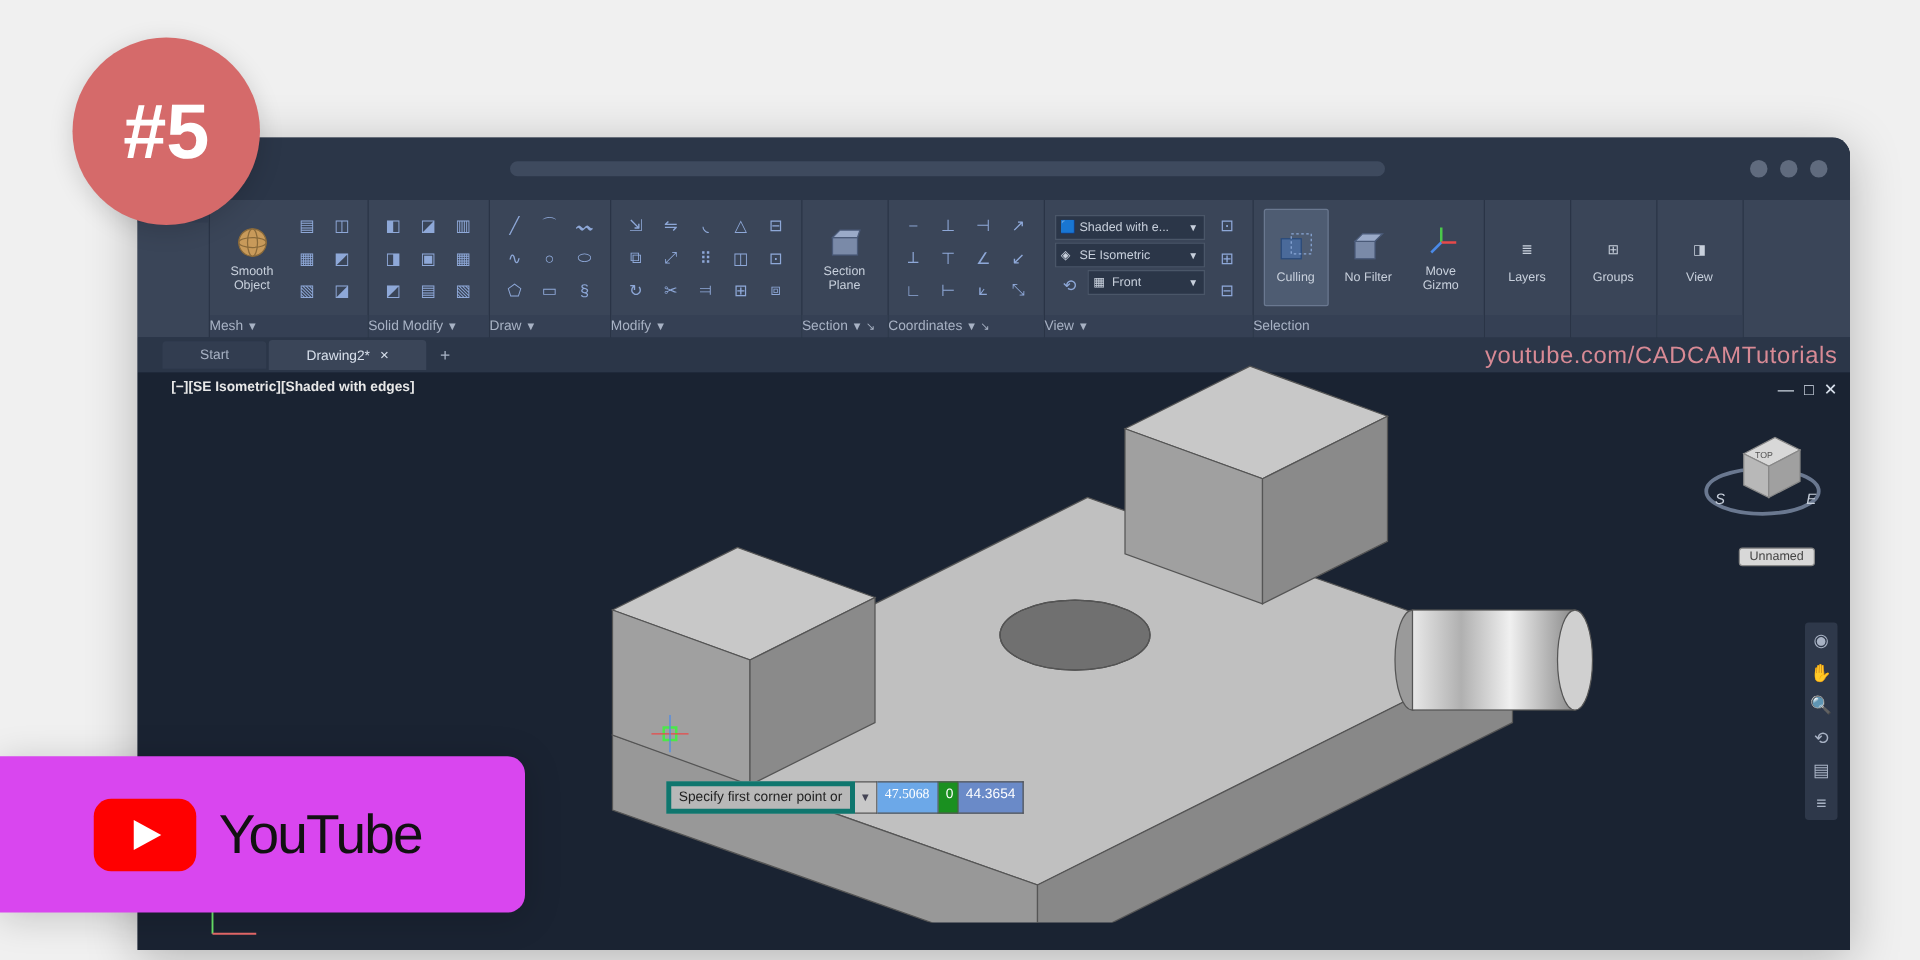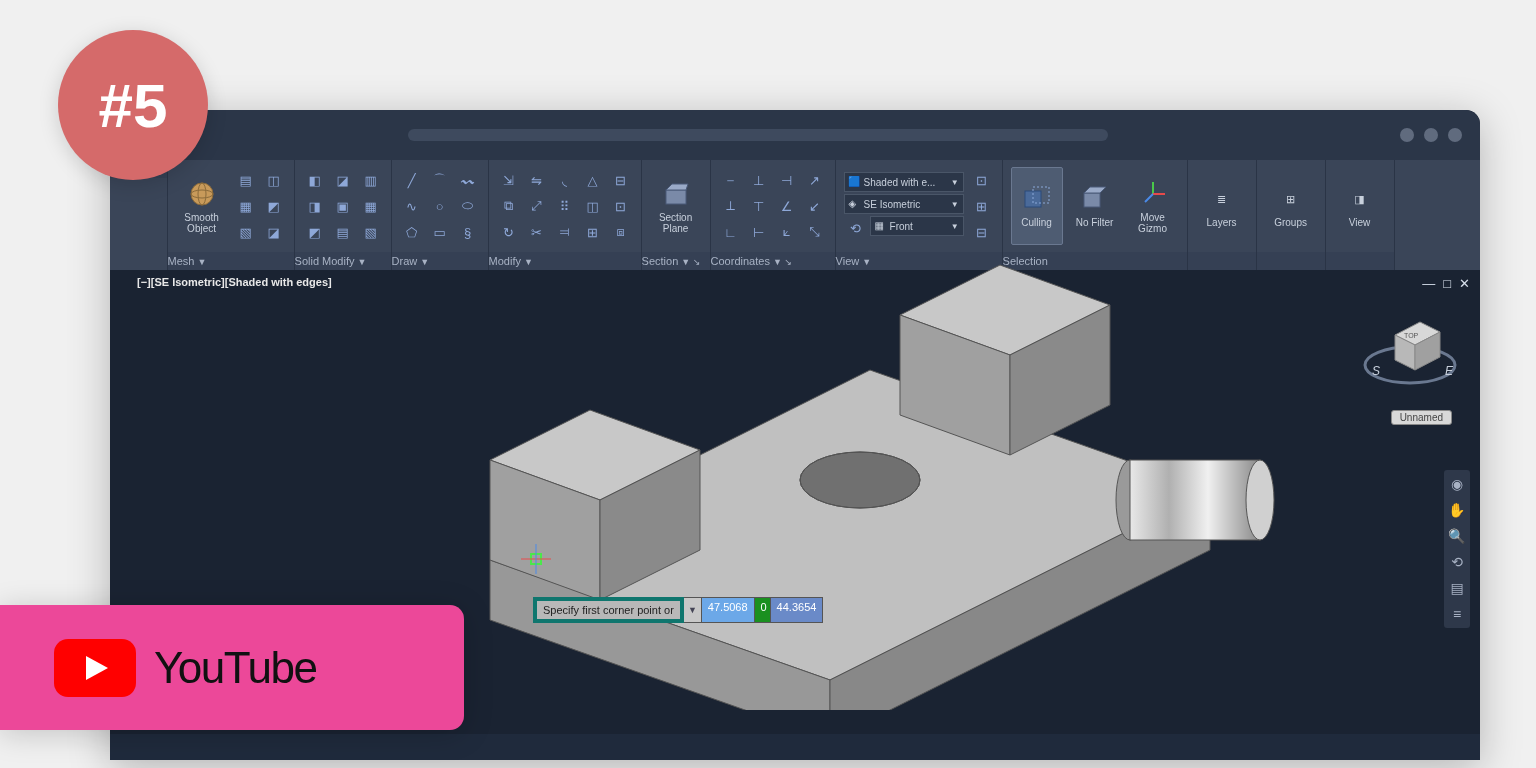--- a/index.html
+++ b/index.html
@@ -44,35 +44,35 @@
 .vp-controls { position: absolute; right: 10px; top: 6px; color: #d8e0ec; font-size: 13px; display: flex; gap: 8px; }
 .vp-controls span { cursor: pointer; }
 
 .model-svg { position: absolute; left: 260px; top: -30px; }
 .cursor-mark { position: absolute; left: 411px; top: 274px; }
 
 .dyn-input { position: absolute; left: 423px; top: 327px; display: flex; font-size: 11px; }
 .dyn-prompt { background: #b8b8b8; border: 4px solid #0f766e; padding: 3px 6px; color: #222; }
 .dyn-ico { width: 18px; background: #c8c8c8; border: 1px solid #555; border-left: none; display:flex;align-items:center;justify-content:center;font-size:9px;color:#445; }
 .dyn-val { border: 1px solid #555; border-left: none; padding: 3px 6px; }
-.dyn-val.v1 { background: #6ca8e8; color: #fff; }
+.dyn-val.v1 { background: #6ca8e8; color: #fff; font-family: Liberation Serif, serif; }
 .dyn-val.v2 { background: #1a9020; color: #fff; width: 16px; text-align: center; }
 .dyn-val.v3 { background: #6a8ac8; color: #fff; }
 
 .viewcube { position: absolute; right: 20px; top: 30px; width: 100px; height: 100px; }
 .unnamed-badge { position: absolute; right: 28px; top: 140px; background: #d8d8d8; border: 1px solid #888; border-radius: 3px; padding: 1px 8px; font-size: 10px; color: #444; }
 
 .navbar-right { position: absolute; right: 10px; top: 200px; width: 26px; background: rgba(60,70,90,0.6); border-radius: 3px; display: flex; flex-direction: column; align-items: center; padding: 6px 0; gap: 10px; }
 .navbar-right span { color: #a8b2c4; font-size: 14px; cursor: pointer; }
 
 .axis-gizmo { position: absolute; left: 50px; bottom: 5px; width: 50px; height: 50px; }
 
 .badge-circle { position: absolute; left: 58px; top: 30px; width: 150px; height: 150px; border-radius: 50%; background: #d56a6a; display: flex; align-items: center; justify-content: center; color: #fff; font-size: 62px; font-weight: 600; z-index: 10; box-shadow: 0 4px 20px rgba(0,0,0,0.15); }
 
-.yt-card { position: absolute; left: 0; bottom: 38px; width: 464px; height: 125px; background: #ec4899; border-radius: 0 14px 14px 0; box-shadow: 0 4px 30px rgba(0,0,0,0.18); z-index: 10; display: flex; align-items: center; padding-left: 54px; gap: 18px; }
+.yt-card { position: absolute; left: 0; bottom: 38px; width: 420px; height: 125px; background: #d946ef; border-radius: 0 14px 14px 0; box-shadow: 0 4px 30px rgba(0,0,0,0.18); z-index: 10; display: flex; align-items: center; padding-left: 75px; gap: 18px; }
 .yt-logo { width: 82px; height: 58px; background: #ff0000; border-radius: 14px; position: relative; }
 .yt-logo::after { content: ""; position: absolute; left: 32px; top: 17px; border-left: 22px solid #fff; border-top: 12px solid transparent; border-bottom: 12px solid transparent; }
 .yt-text { font-size: 44px; font-weight: 500; letter-spacing: -1.5px; color: #111; }
 </style>
 </head>
 <body>
 
 <div class="badge-circle">
   <span>#5</span>
 </div>
@@ -306,20 +306,26 @@
           <div class="bigbtn">
             <div class="ico">◨</div>
             <div class="lbl">View</div>
           </div>
         </div>
       <div class="rgroup-label">&nbsp;</div>
     </div>
 
   </div>
 
+  <div class="tabs">
+    <div class="tab"><span>Start</span></div>
+    <div class="tab active"><span>Drawing2*</span><span class="tab-close">×</span></div>
+    <div class="tab-add">+</div>
+    <div class="watermark">youtube.com/CADCAMTutorials</div>
+  </div>
 
   <div class="viewport">
     <div class="vp-label">[−][SE Isometric][Shaded with edges]</div>
     <div class="vp-controls">
       <span>—</span>
       <span>□</span>
       <span>✕</span>
     </div>
 
     <svg class="model-svg" width="920" height="470">

